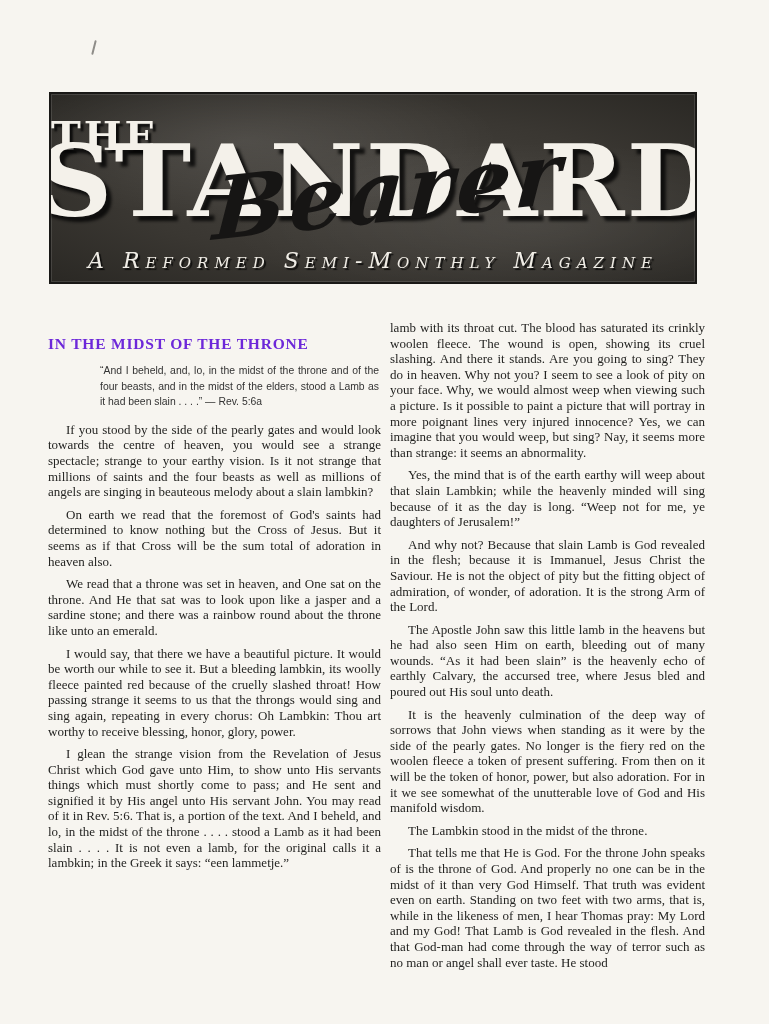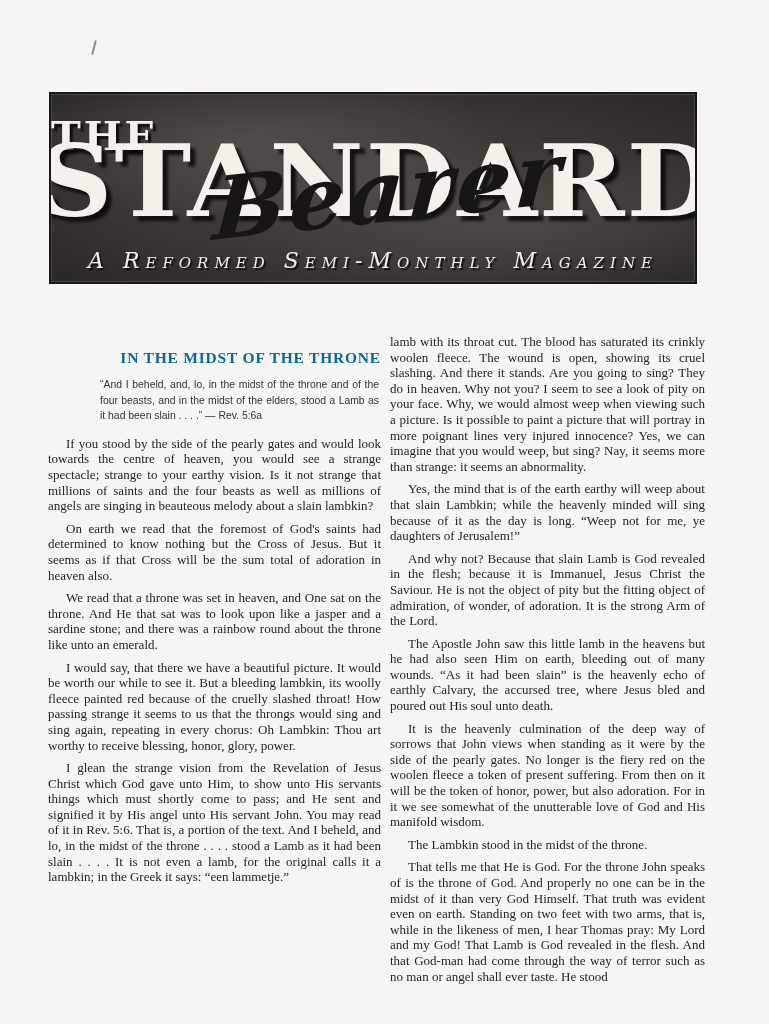--- a/index.html
+++ b/index.html
@@ -112,21 +112,21 @@
   }
 
   
   .columns {
     position: absolute;
     left: 48px; top: 318px;
     width: 657px;
     display: flex;
     gap: 9px;
   }
-  .col { width: 333px; margin-top: 14px; }
+  .col { width: 333px; }
   .col.right { width: 315px; padding-top: 2px; }
 
   
   .meditation-outer {
     margin: 4px 1px 0 1px;
     border: 1px solid #6a6865;
     padding: 3px;
   }
   .meditation-inner {
     border: 2px solid #2c2c2a;
@@ -136,25 +136,25 @@
   .meditation-title {
     font-family: "Liberation Sans", sans-serif;
     font-weight: bold;
     font-size: 21px;
     letter-spacing: 14px;
     color: #1d1d1b;
   }
 
   .article-title {
     margin: 17px 0 10px 0;
-    text-align: right;
+    text-align: left;
     font-weight: bold;
     font-size: 15.5px;
     letter-spacing: 0.8px;
-    color: #0369a1;
+    color: #6d28d9;
   }
 
   .scripture {
     margin: 0 2px 12px 52px;
     font-family: "Liberation Sans", sans-serif;
     font-size: 10.4px;
     line-height: 1.5;
     color: #333;
     text-align: justify;
   }

